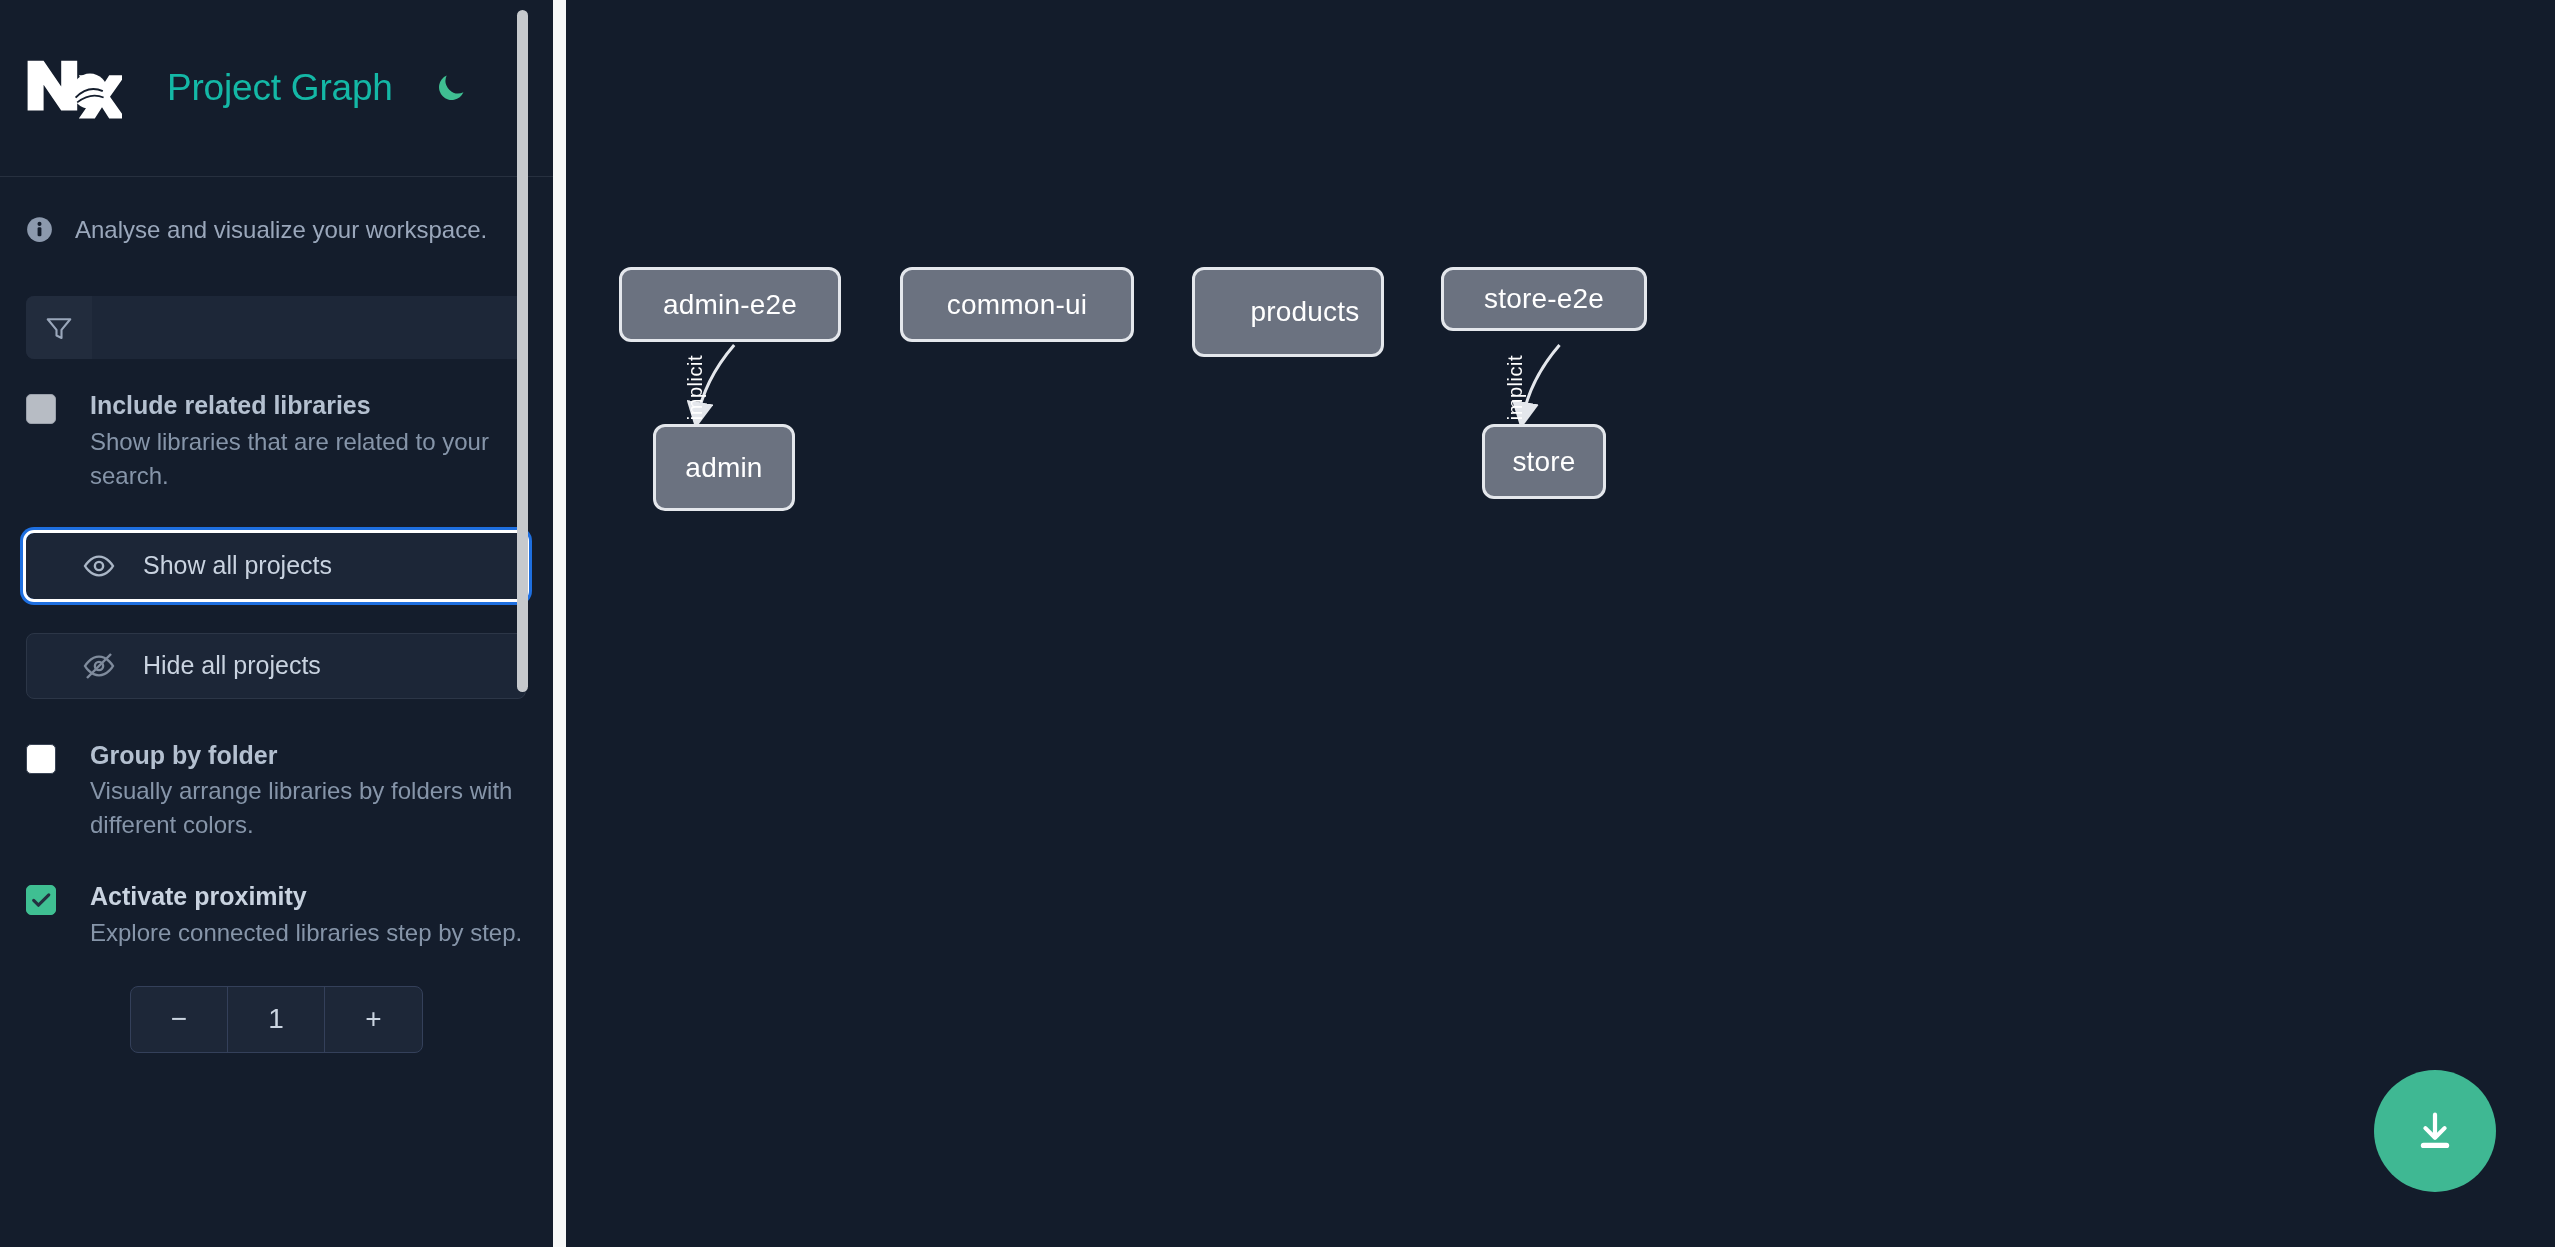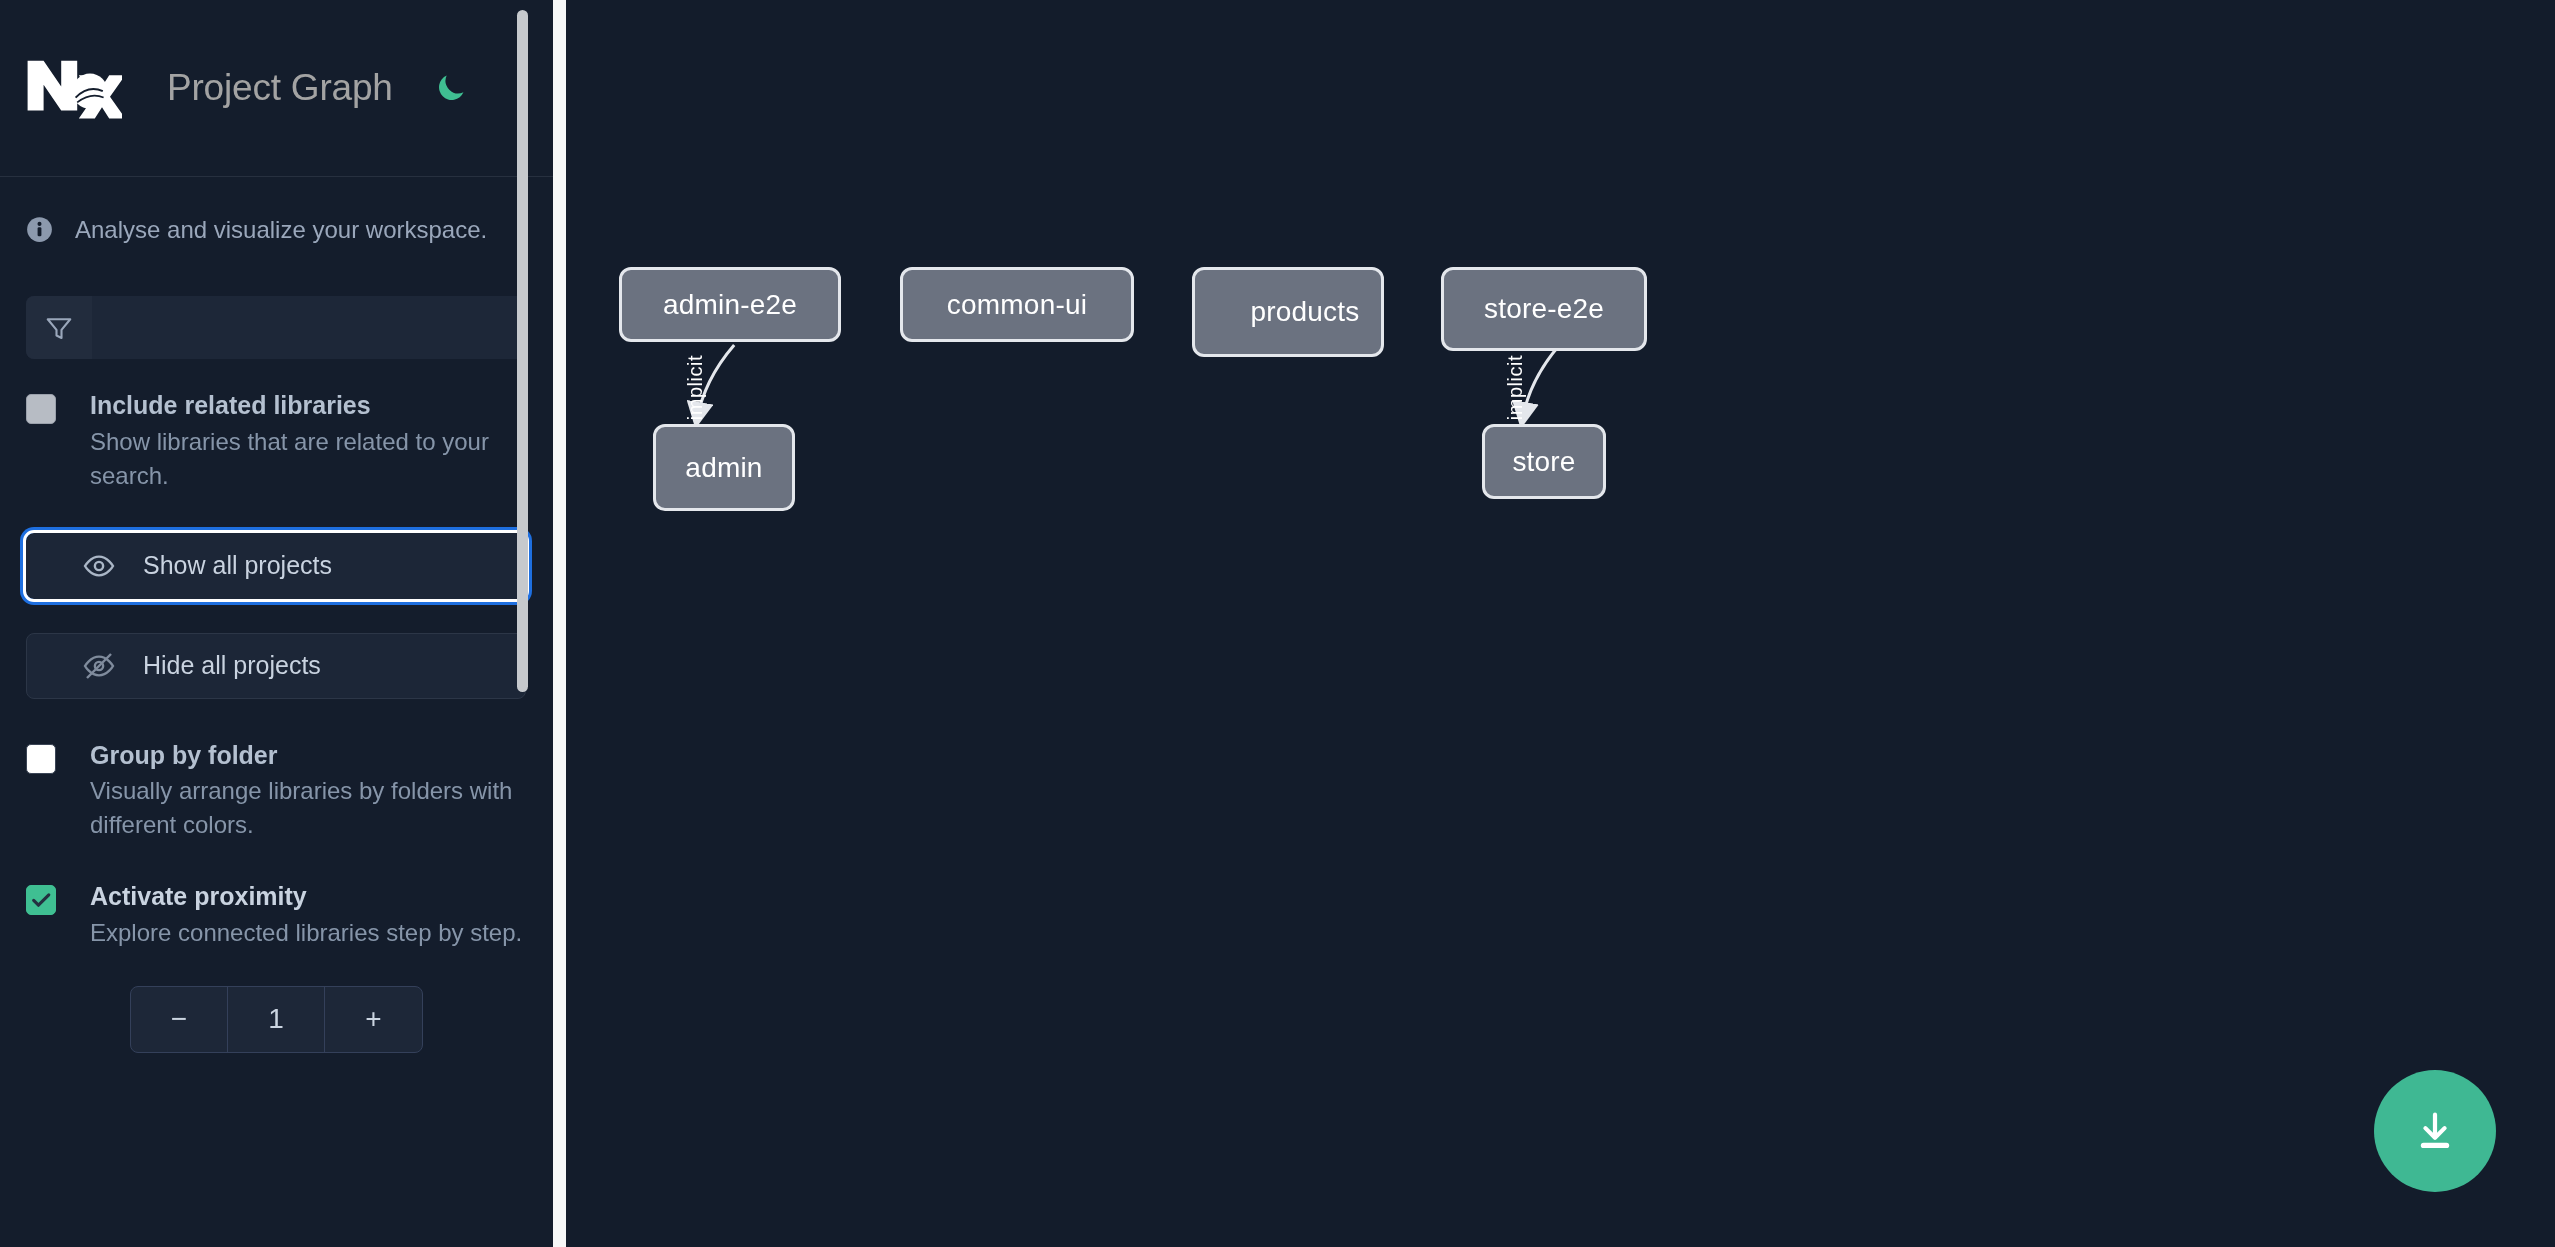--- a/index.html
+++ b/index.html
@@ -41,21 +41,21 @@
   .nx-logo {
     width: 96px;
     height: 66px;
     flex: 0 0 96px;
     display: block;
   }
 
   .app-title {
     font-size: 37px;
     font-weight: 500;
-    color: #a3a3a3;
+    color: #14b8a6;
     margin-left: 45px;
     letter-spacing: -0.2px;
     white-space: nowrap;
   }
 
   .theme-toggle {
     margin-left: 36px;
     width: 44px;
     height: 44px;
     display: flex;
@@ -425,21 +425,21 @@
     </svg>
 
     <div class="node" style="left:66px;  top:267px; width:222px; height:75px;">admin-e2e</div>
 
     <div class="node" style="left:100px; top:424px; width:142px; height:87px;text-align:right;">admin</div>
 
     <div class="node" style="left:347px; top:267px; width:234px; height:75px;">common-ui</div>
 
     <div class="node" style="left:639px; top:267px; width:192px; height:90px;padding-left:34px;">products</div>
 
-    <div class="node" style="left:888px; top:267px; width:206px; height:84px;">store-e2e</div>
+    <div class="node" style="left:888px; top:267px; width:206px; height:64px;">store-e2e</div>
 
     <div class="node" style="left:929px; top:424px; width:124px; height:75px;">store</div>
 
     <div class="edge-label" style="left:131px; top:355px;">implicit</div>
 
     <div class="edge-label" style="left:951px; top:355px;">implicit</div>
 
     <button class="fab">
       <svg width="46" height="46" viewBox="0 0 24 24" fill="none" stroke="#ffffff" stroke-width="2.2" stroke-linecap="round" stroke-linejoin="round">
         <line x1="12" y1="3.5" x2="12" y2="15"></line>

